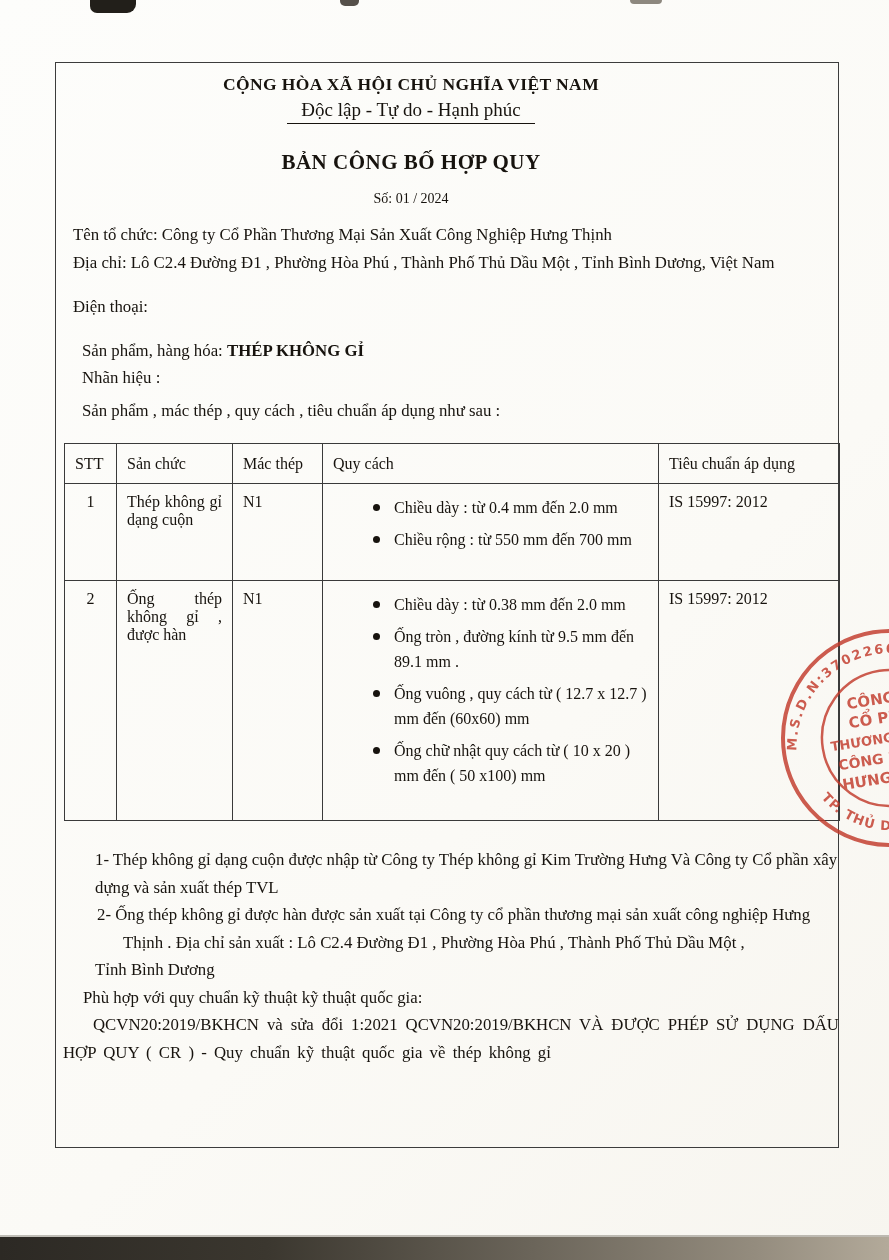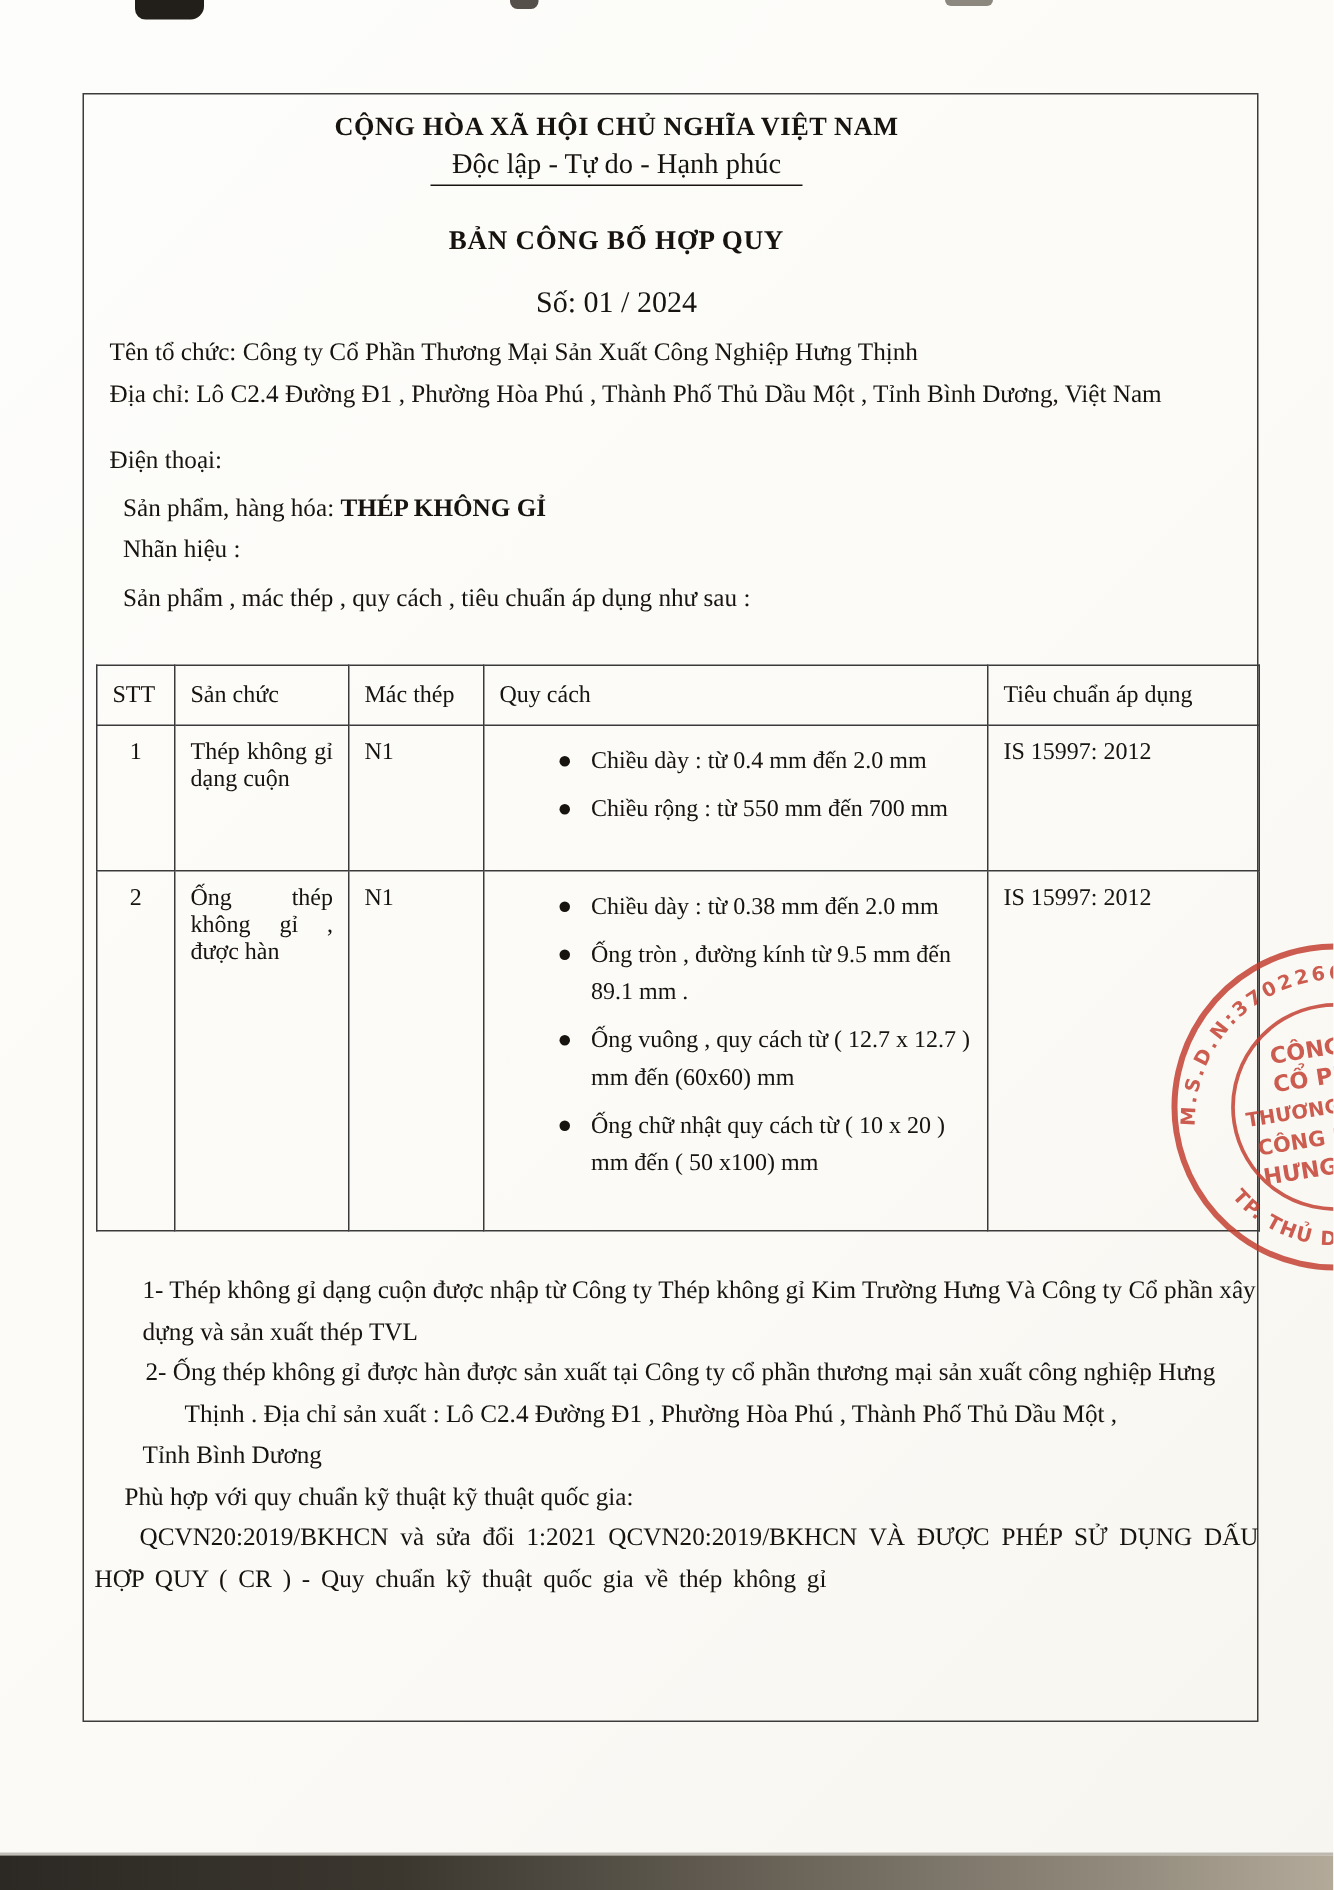--- a/index.html
+++ b/index.html
@@ -17,28 +17,28 @@
     overflow:hidden;
   }
   .doc-border {
     position:absolute; left:55px; top:62px; width:784px; height:1086px;
     border:1.6px solid #3c3c3c;
   }
   .centered { position:absolute; left:55px; width:712px; text-align:center; }
   .h1 { top:74px; font-weight:bold; font-size:17.5px; letter-spacing:.4px; }
   .h2 { top:99px; font-weight:normal; font-size:19px; }
   .h2 span { display:inline-block; border-bottom:1.6px solid #17130e; padding:0 14px 2px 14px; }
-  .title { top:150px; font-weight:bold; font-size:18px; letter-spacing:.5px; }
-  .docno { top:191px; font-size:20px; }
+  .title { top:150px; font-weight:bold; font-size:21px; letter-spacing:.5px; }
+  .docno { top:191px; font-size:14px; }
 
   .info { position:absolute; left:73px; top:221px; width:762px; font-size:16.8px; line-height:27.5px; }
   .info p { margin:0; }
   .info .sp { padding-left:9px; }
   .info .phone { margin-top:17px; }
-  .info .prod { margin-top:4px; }
+  .info .prod { margin-top:16px; }
   .info .intro { margin-top:5px; }
   .bold { font-weight:bold; }
 
   table.spec {
     position:absolute; left:64px; top:443px; width:775px;
     border-collapse:collapse; table-layout:fixed;
     font-size:16px;
   }
   table.spec th, table.spec td {
     border:1.5px solid #3a3a3a;

